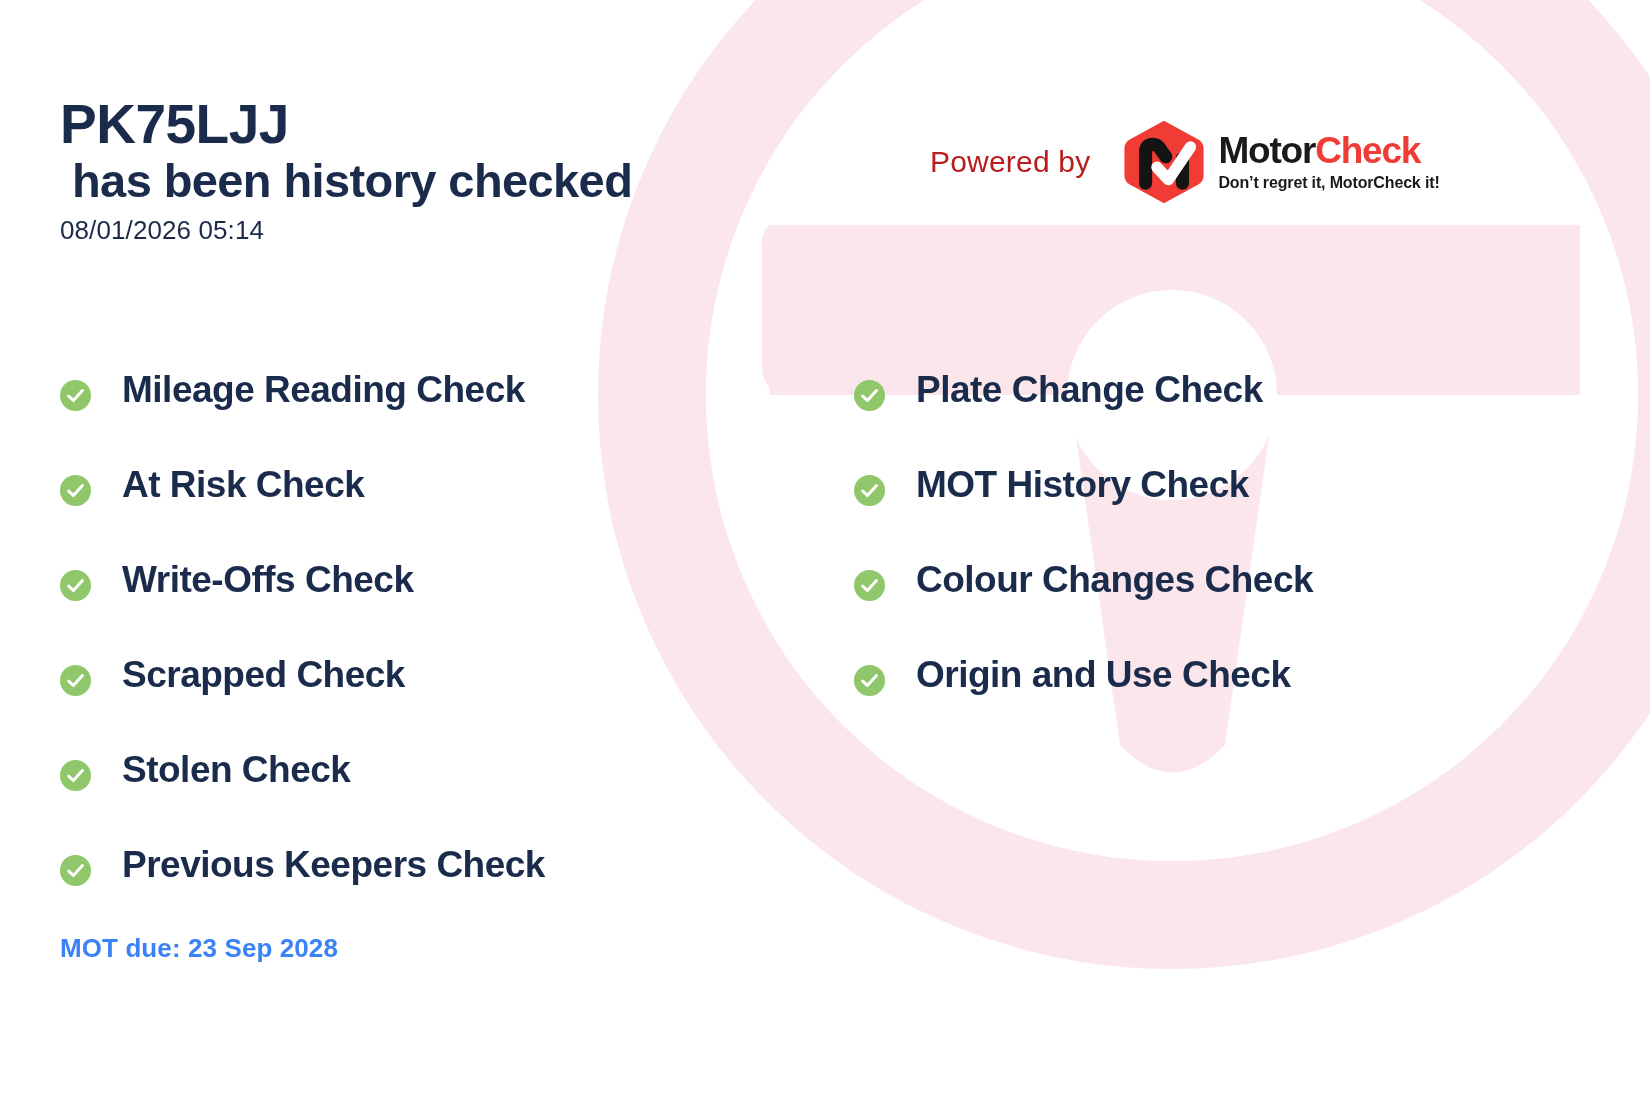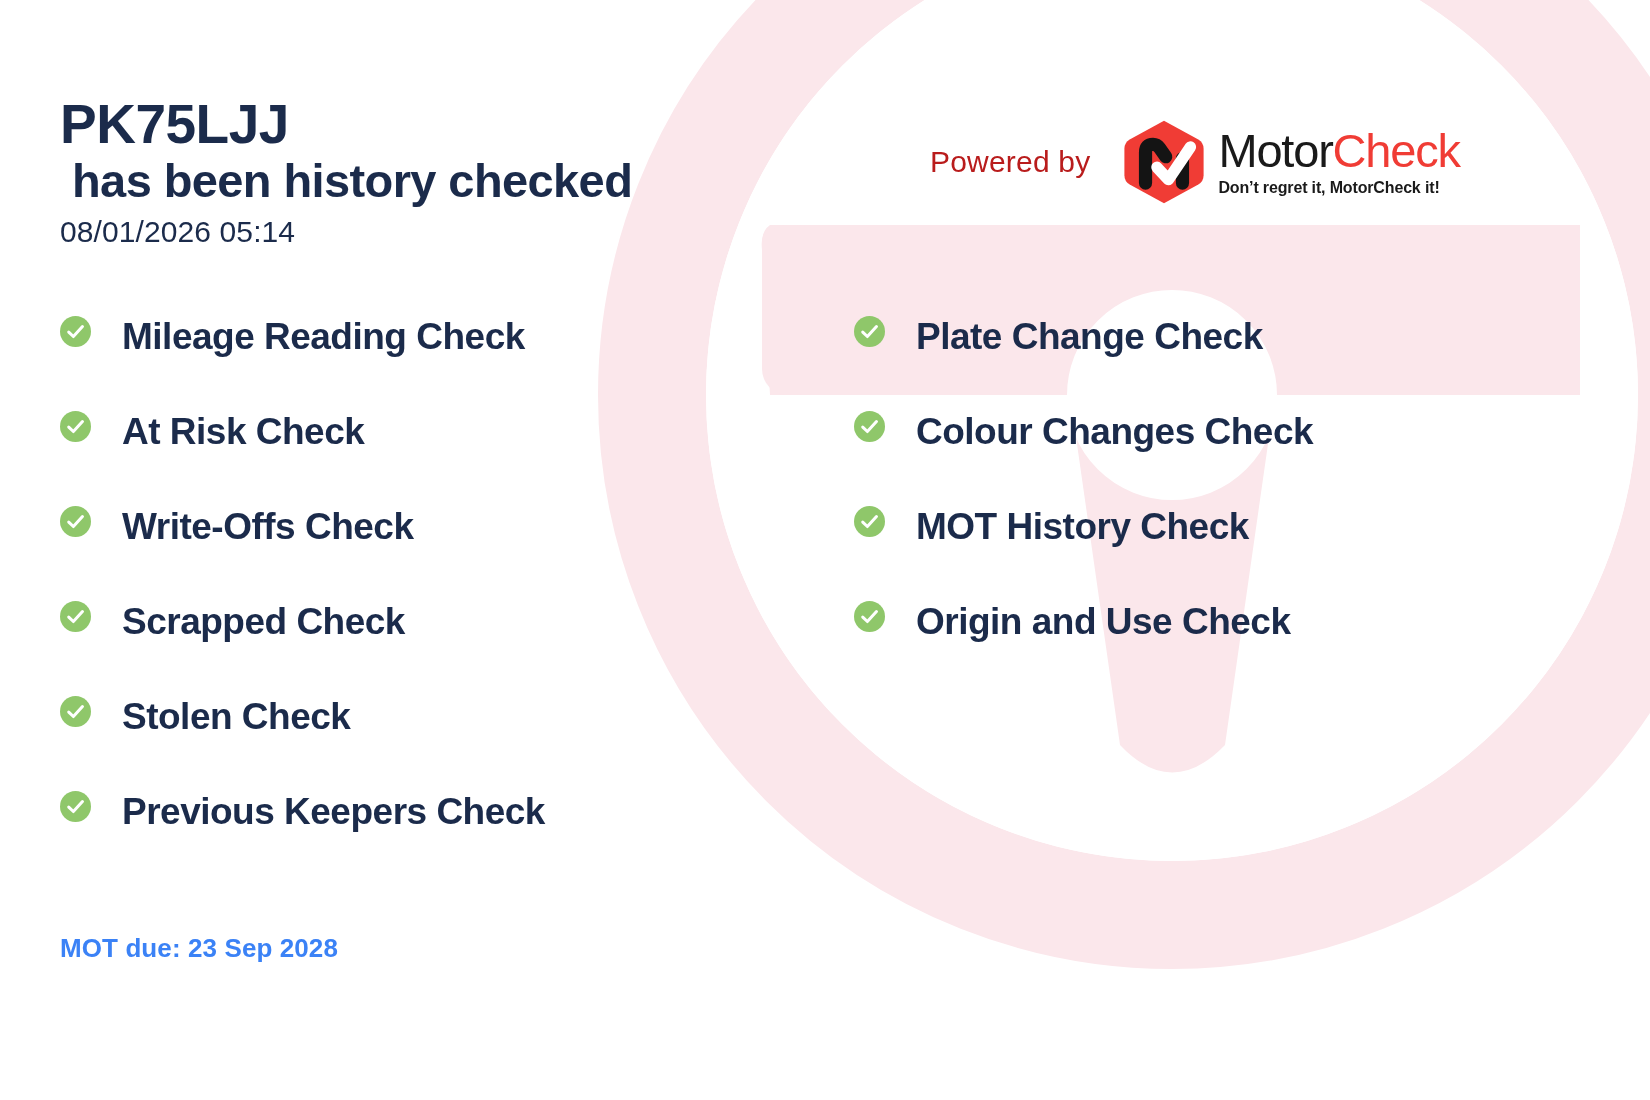--- a/index.html
+++ b/index.html
@@ -49,21 +49,21 @@
   .headline-line {
     font-size: 47px;
     font-weight: bold;
     color: #1B2B4B;
     letter-spacing: -0.6px;
     line-height: 1.22;
     white-space: nowrap;
     margin-left: 12px;
   }
   .timestamp-line {
-    font-size: 30px;
+    font-size: 26px;
     font-weight: normal;
     color: #1B2B4B;
     margin-top: 6px;
     letter-spacing: 0.1px;
     white-space: nowrap;
   }
 
   
   #powered-block {
     position: absolute;
@@ -90,22 +90,22 @@
     height: 88px;
     flex: 0 0 auto;
   }
   #logo-wordmark {
     margin-left: 10px;
     display: flex;
     flex-direction: column;
     justify-content: center;
   }
   #wordmark-row {
-    font-size: 47px;
-    font-weight: normal;
+    font-size: 37px;
+    font-weight: bold;
     line-height: 1;
     letter-spacing: -1.2px;
     white-space: nowrap;
   }
   .wm-dark { color: #1A1A1A; }
   .wm-red  { color: #F03C35; }
   #logo-tagline {
     font-size: 16px;
     font-weight: bold;
     color: #1A1A1A;
@@ -124,21 +124,21 @@
   }
   .check-column {
     position: absolute;
     top: 0;
   }
   #check-column-left  { left: 0px; }
   #check-column-right { left: 794px; }
 
   .check-item {
     display: flex;
-    align-items: flex-start;
+    align-items: flex-end;
     height: 95px;
   }
   .check-badge {
     width: 31px;
     height: 31px;
     flex: 0 0 auto;
   }
   .check-label {
     margin-left: 31px;
     font-size: 37px;
@@ -287,34 +287,34 @@
           <circle cx="16" cy="16" r="16" fill="#8FC76A"></circle>
           <path d="M9 16.6 L13.8 21.2 L23.2 10.9" fill="none" stroke="#FFFFFF" stroke-width="3.1" stroke-linecap="round" stroke-linejoin="round"></path>
         </svg>
         <span class="check-label">Plate Change Check</span>
       </div>
       <div class="check-item">
         <svg class="check-badge" viewBox="0 0 32 32" aria-hidden="true">
           <circle cx="16" cy="16" r="16" fill="#8FC76A"></circle>
           <path d="M9 16.6 L13.8 21.2 L23.2 10.9" fill="none" stroke="#FFFFFF" stroke-width="3.1" stroke-linecap="round" stroke-linejoin="round"></path>
         </svg>
+        <span class="check-label">MOT History Check</span>
+      </div>
+      <div class="check-item">
+        <svg class="check-badge" viewBox="0 0 32 32" aria-hidden="true">
+          <circle cx="16" cy="16" r="16" fill="#8FC76A"></circle>
+          <path d="M9 16.6 L13.8 21.2 L23.2 10.9" fill="none" stroke="#FFFFFF" stroke-width="3.1" stroke-linecap="round" stroke-linejoin="round"></path>
+        </svg>
         <span class="check-label">Colour Changes Check</span>
       </div>
       <div class="check-item">
         <svg class="check-badge" viewBox="0 0 32 32" aria-hidden="true">
           <circle cx="16" cy="16" r="16" fill="#8FC76A"></circle>
           <path d="M9 16.6 L13.8 21.2 L23.2 10.9" fill="none" stroke="#FFFFFF" stroke-width="3.1" stroke-linecap="round" stroke-linejoin="round"></path>
         </svg>
-        <span class="check-label">MOT History Check</span>
-      </div>
-      <div class="check-item">
-        <svg class="check-badge" viewBox="0 0 32 32" aria-hidden="true">
-          <circle cx="16" cy="16" r="16" fill="#8FC76A"></circle>
-          <path d="M9 16.6 L13.8 21.2 L23.2 10.9" fill="none" stroke="#FFFFFF" stroke-width="3.1" stroke-linecap="round" stroke-linejoin="round"></path>
-        </svg>
         <span class="check-label">Origin and Use Check</span>
       </div>
     </div>
 
   </div>
 
   <div id="mot-due">MOT due: 23 Sep 2028</div>
 
 </div>
 

